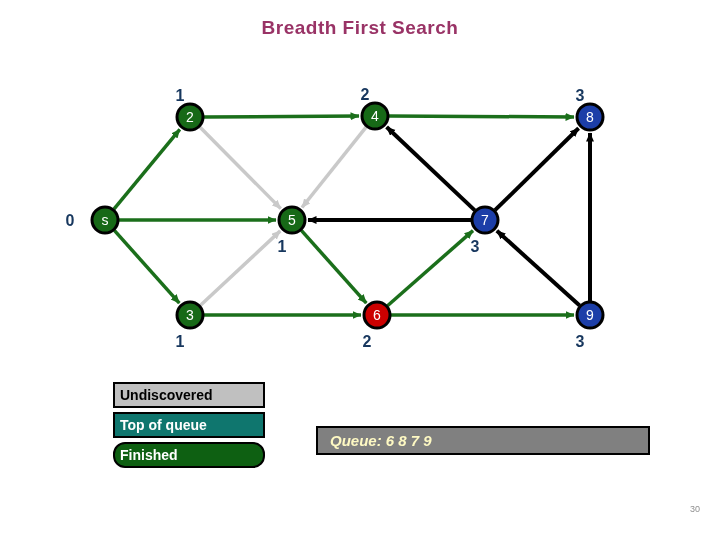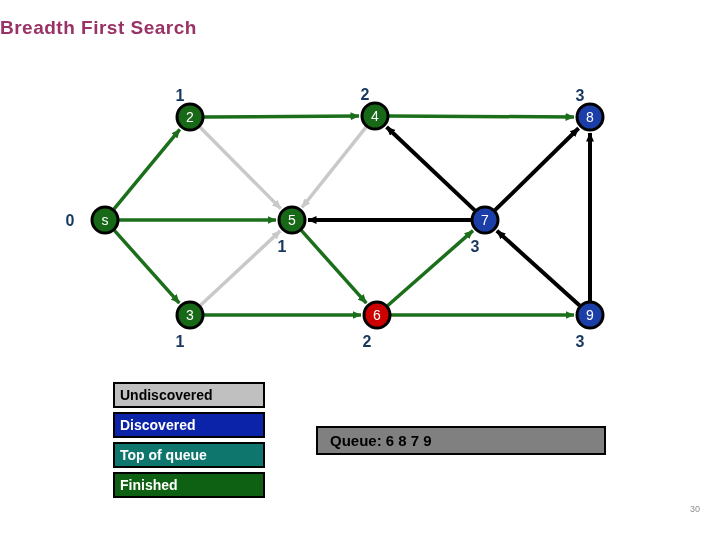--- a/index.html
+++ b/index.html
@@ -1,37 +1,38 @@
 <!DOCTYPE html>
 <html><head>
 <meta charset="utf-8">
 <style>
   html,body{margin:0;padding:0;}
   body{
     width:720px;height:540px;position:relative;background:#ffffff;
     font-family:"Liberation Sans", sans-serif;overflow:hidden;
   }
   .slide-title{
-    position:absolute;top:17px;left:0;width:720px;text-align:left;
+    position:absolute;top:17px;left:0;width:720px;text-align:center;
     font-size:19px;font-weight:bold;letter-spacing:0.5px;color:#993366;
   }
   #graph-svg{position:absolute;left:0;top:0;}
   .legend{
     position:absolute;left:113px;top:382px;width:152px;
   }
   .legend-row{
     box-sizing:border-box;width:152px;height:26px;margin-bottom:4px;
     border:2px solid #000;font-size:14px;font-weight:bold;
     line-height:22px;padding-left:5px;
   }
   .queue-box{
-    position:absolute;left:316px;top:426px;width:290px;height:29px;
+    position:absolute;left:316px;top:426px;width:334px;height:29px;
     box-sizing:border-box;background:#808080;border:2px solid #000;
-    font-size:15px;font-weight:bold;color:#000000;line-height:25px;
+    font-size:15px;font-weight:bold;color:#fef9c3;line-height:25px;
     padding-left:12px;
+    font-style:italic;
   }
   .page-number{
     position:absolute;left:690px;top:504px;font-size:9px;color:#8f8f8f;
   }
   .node-digit{
     font-size:14px;fill:#ffffff;font-family:"Liberation Sans",sans-serif;
   }
   .dist-label{
     font-size:16px;font-weight:bold;fill:#17375e;
     font-family:"Liberation Sans",sans-serif;
@@ -119,20 +120,19 @@
       <text x="282" y="252" text-anchor="middle" class="dist-label">1</text>
       <text x="475" y="252" text-anchor="middle" class="dist-label">3</text>
       <text x="180" y="347" text-anchor="middle" class="dist-label">1</text>
       <text x="367" y="347" text-anchor="middle" class="dist-label">2</text>
       <text x="580" y="347" text-anchor="middle" class="dist-label">3</text>
     </g>
 </svg>
 
 <div class="legend">
   <div class="legend-row" style="background: rgb(192, 192, 192); color: rgb(0, 0, 0);"><span>Undiscovered</span></div>
-  <div class="legend-row" style="background: rgb(11, 35, 169); color: rgb(255, 255, 255);"><span>Discovered</span></div>
   <div class="legend-row" style="background: #0f766e; color: rgb(255, 255, 255);"><span>Top of queue</span></div>
-  <div class="legend-row" style="background: rgb(14, 96, 18); color: rgb(255, 255, 255);"><span>Finished</span></div>
+  <div class="legend-row" style="background: rgb(14, 96, 18); color: rgb(255, 255, 255); border-radius: 12px;"><span>Finished</span></div>
 </div>
 
 <div class="queue-box">Queue: 6 8 7 9</div>
 
 <div class="page-number">30</div>
 
 </body></html>

